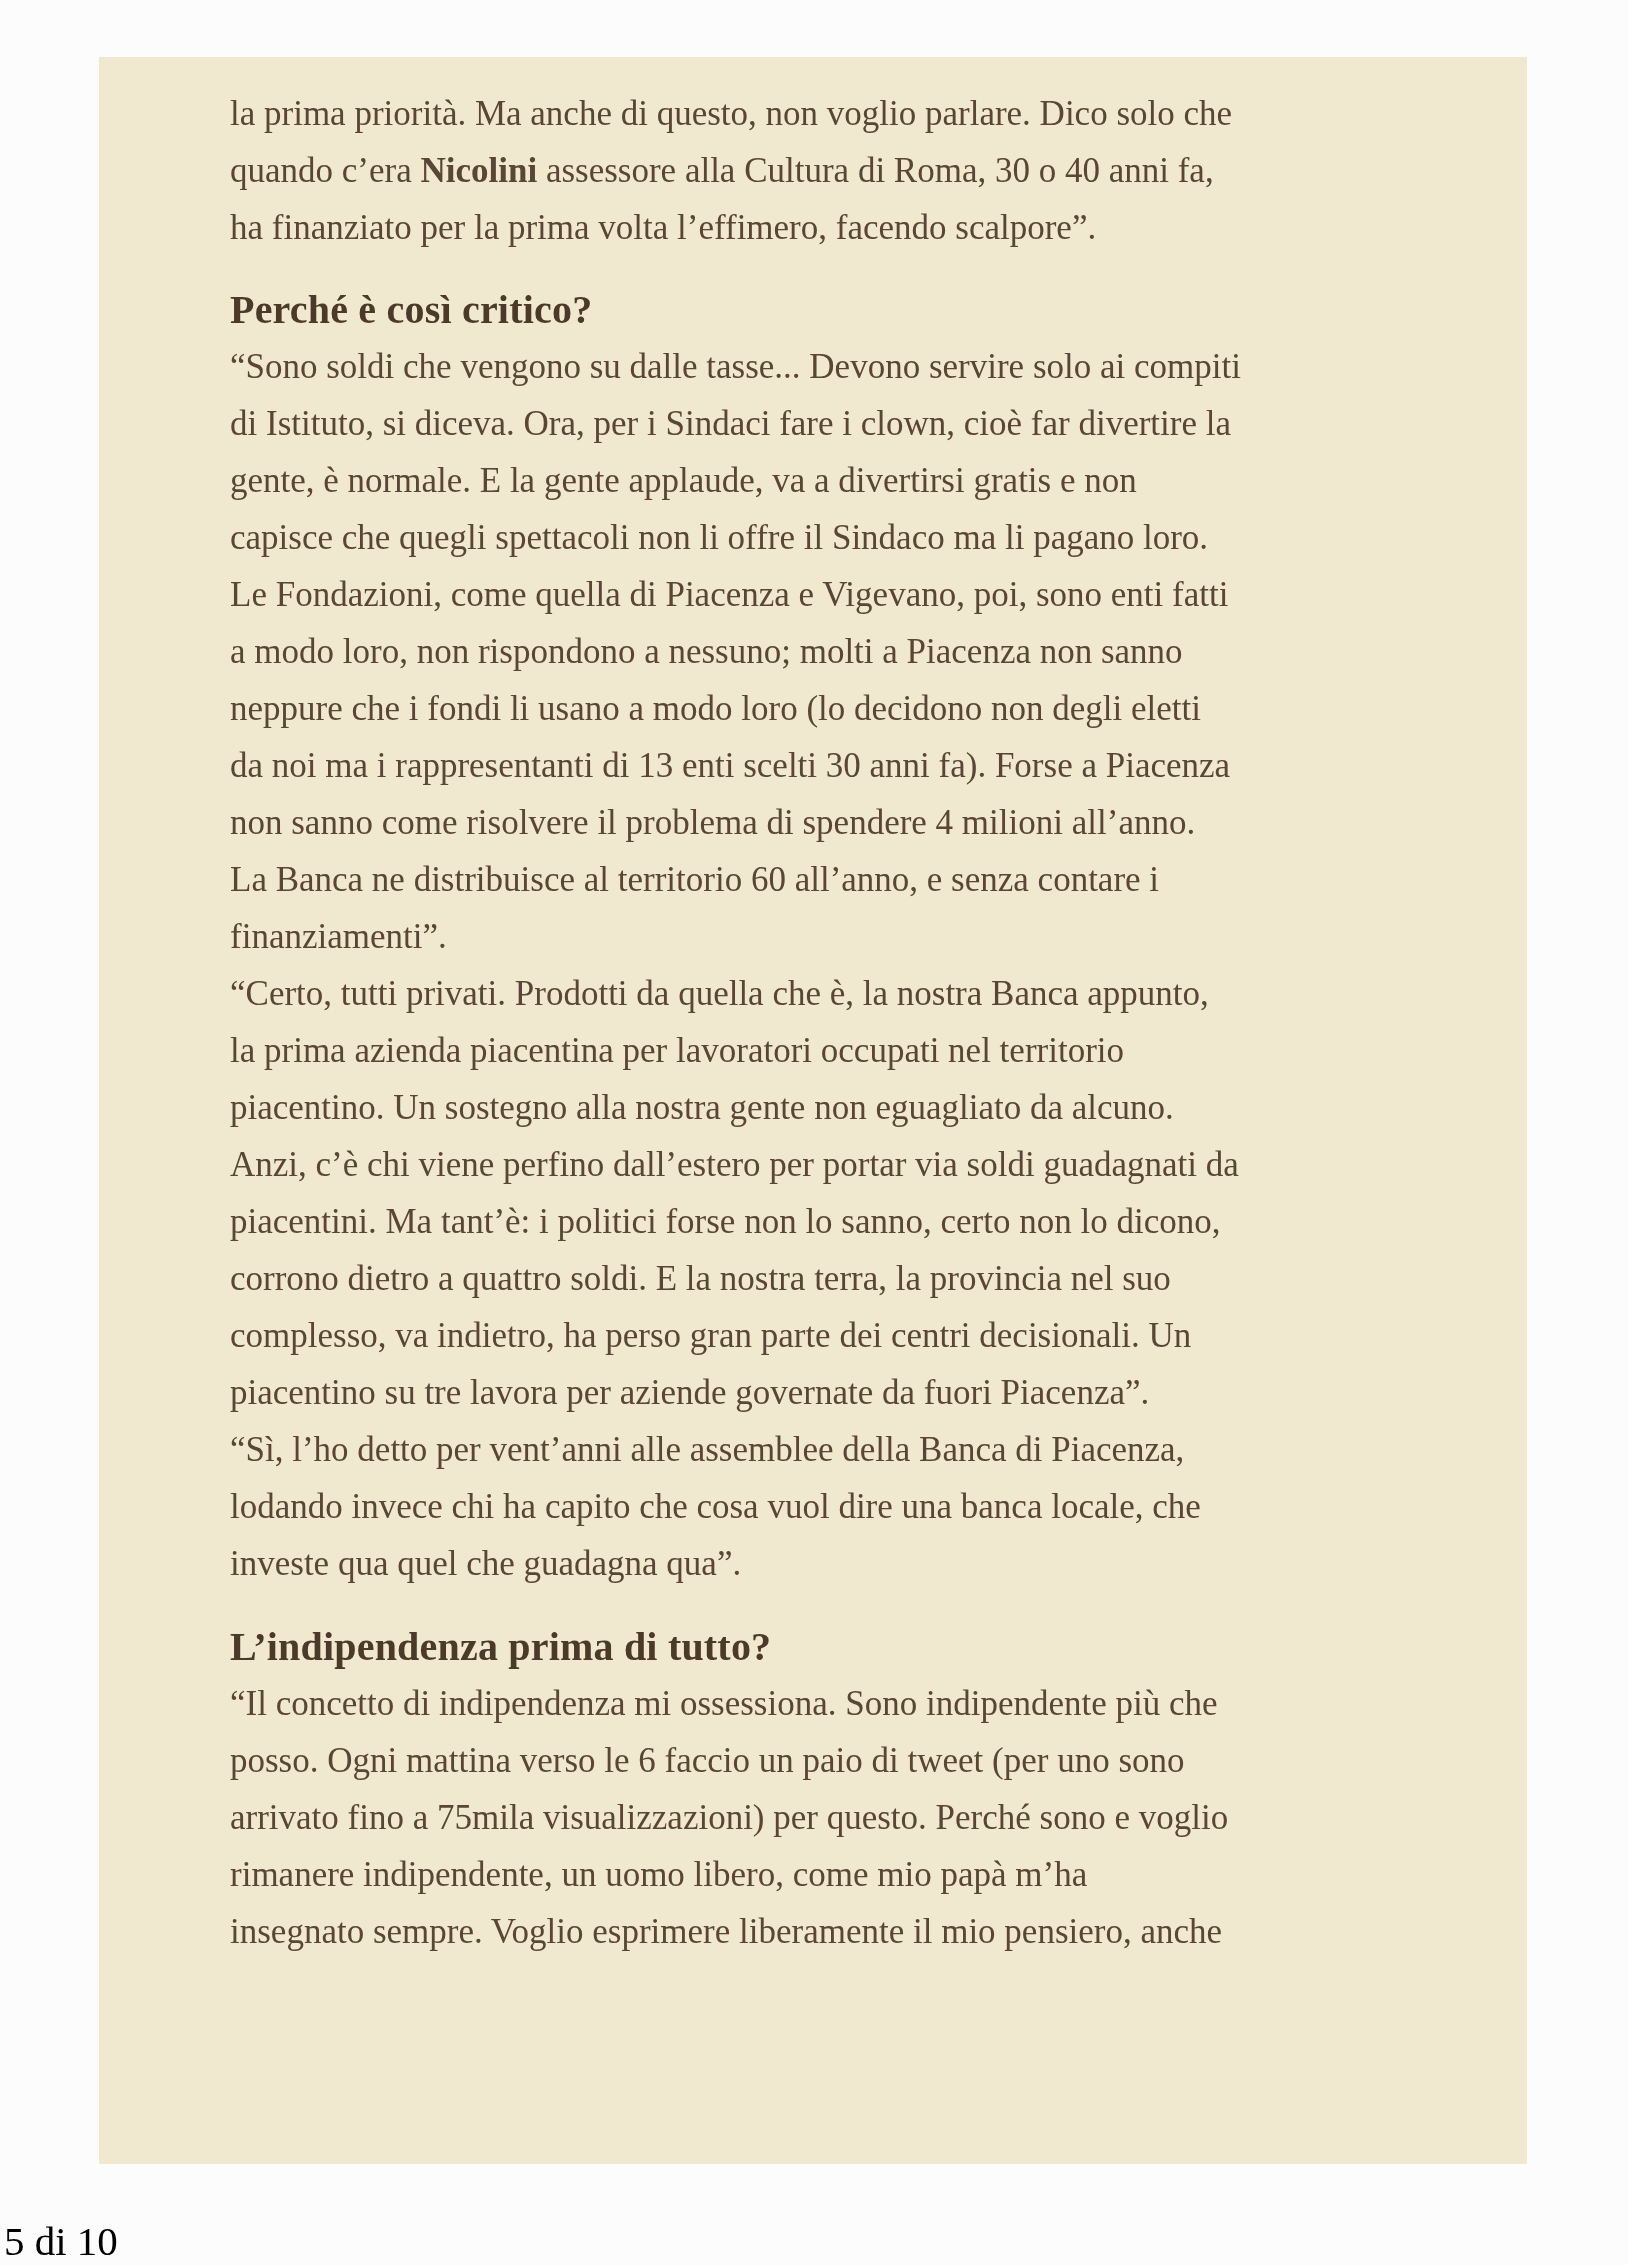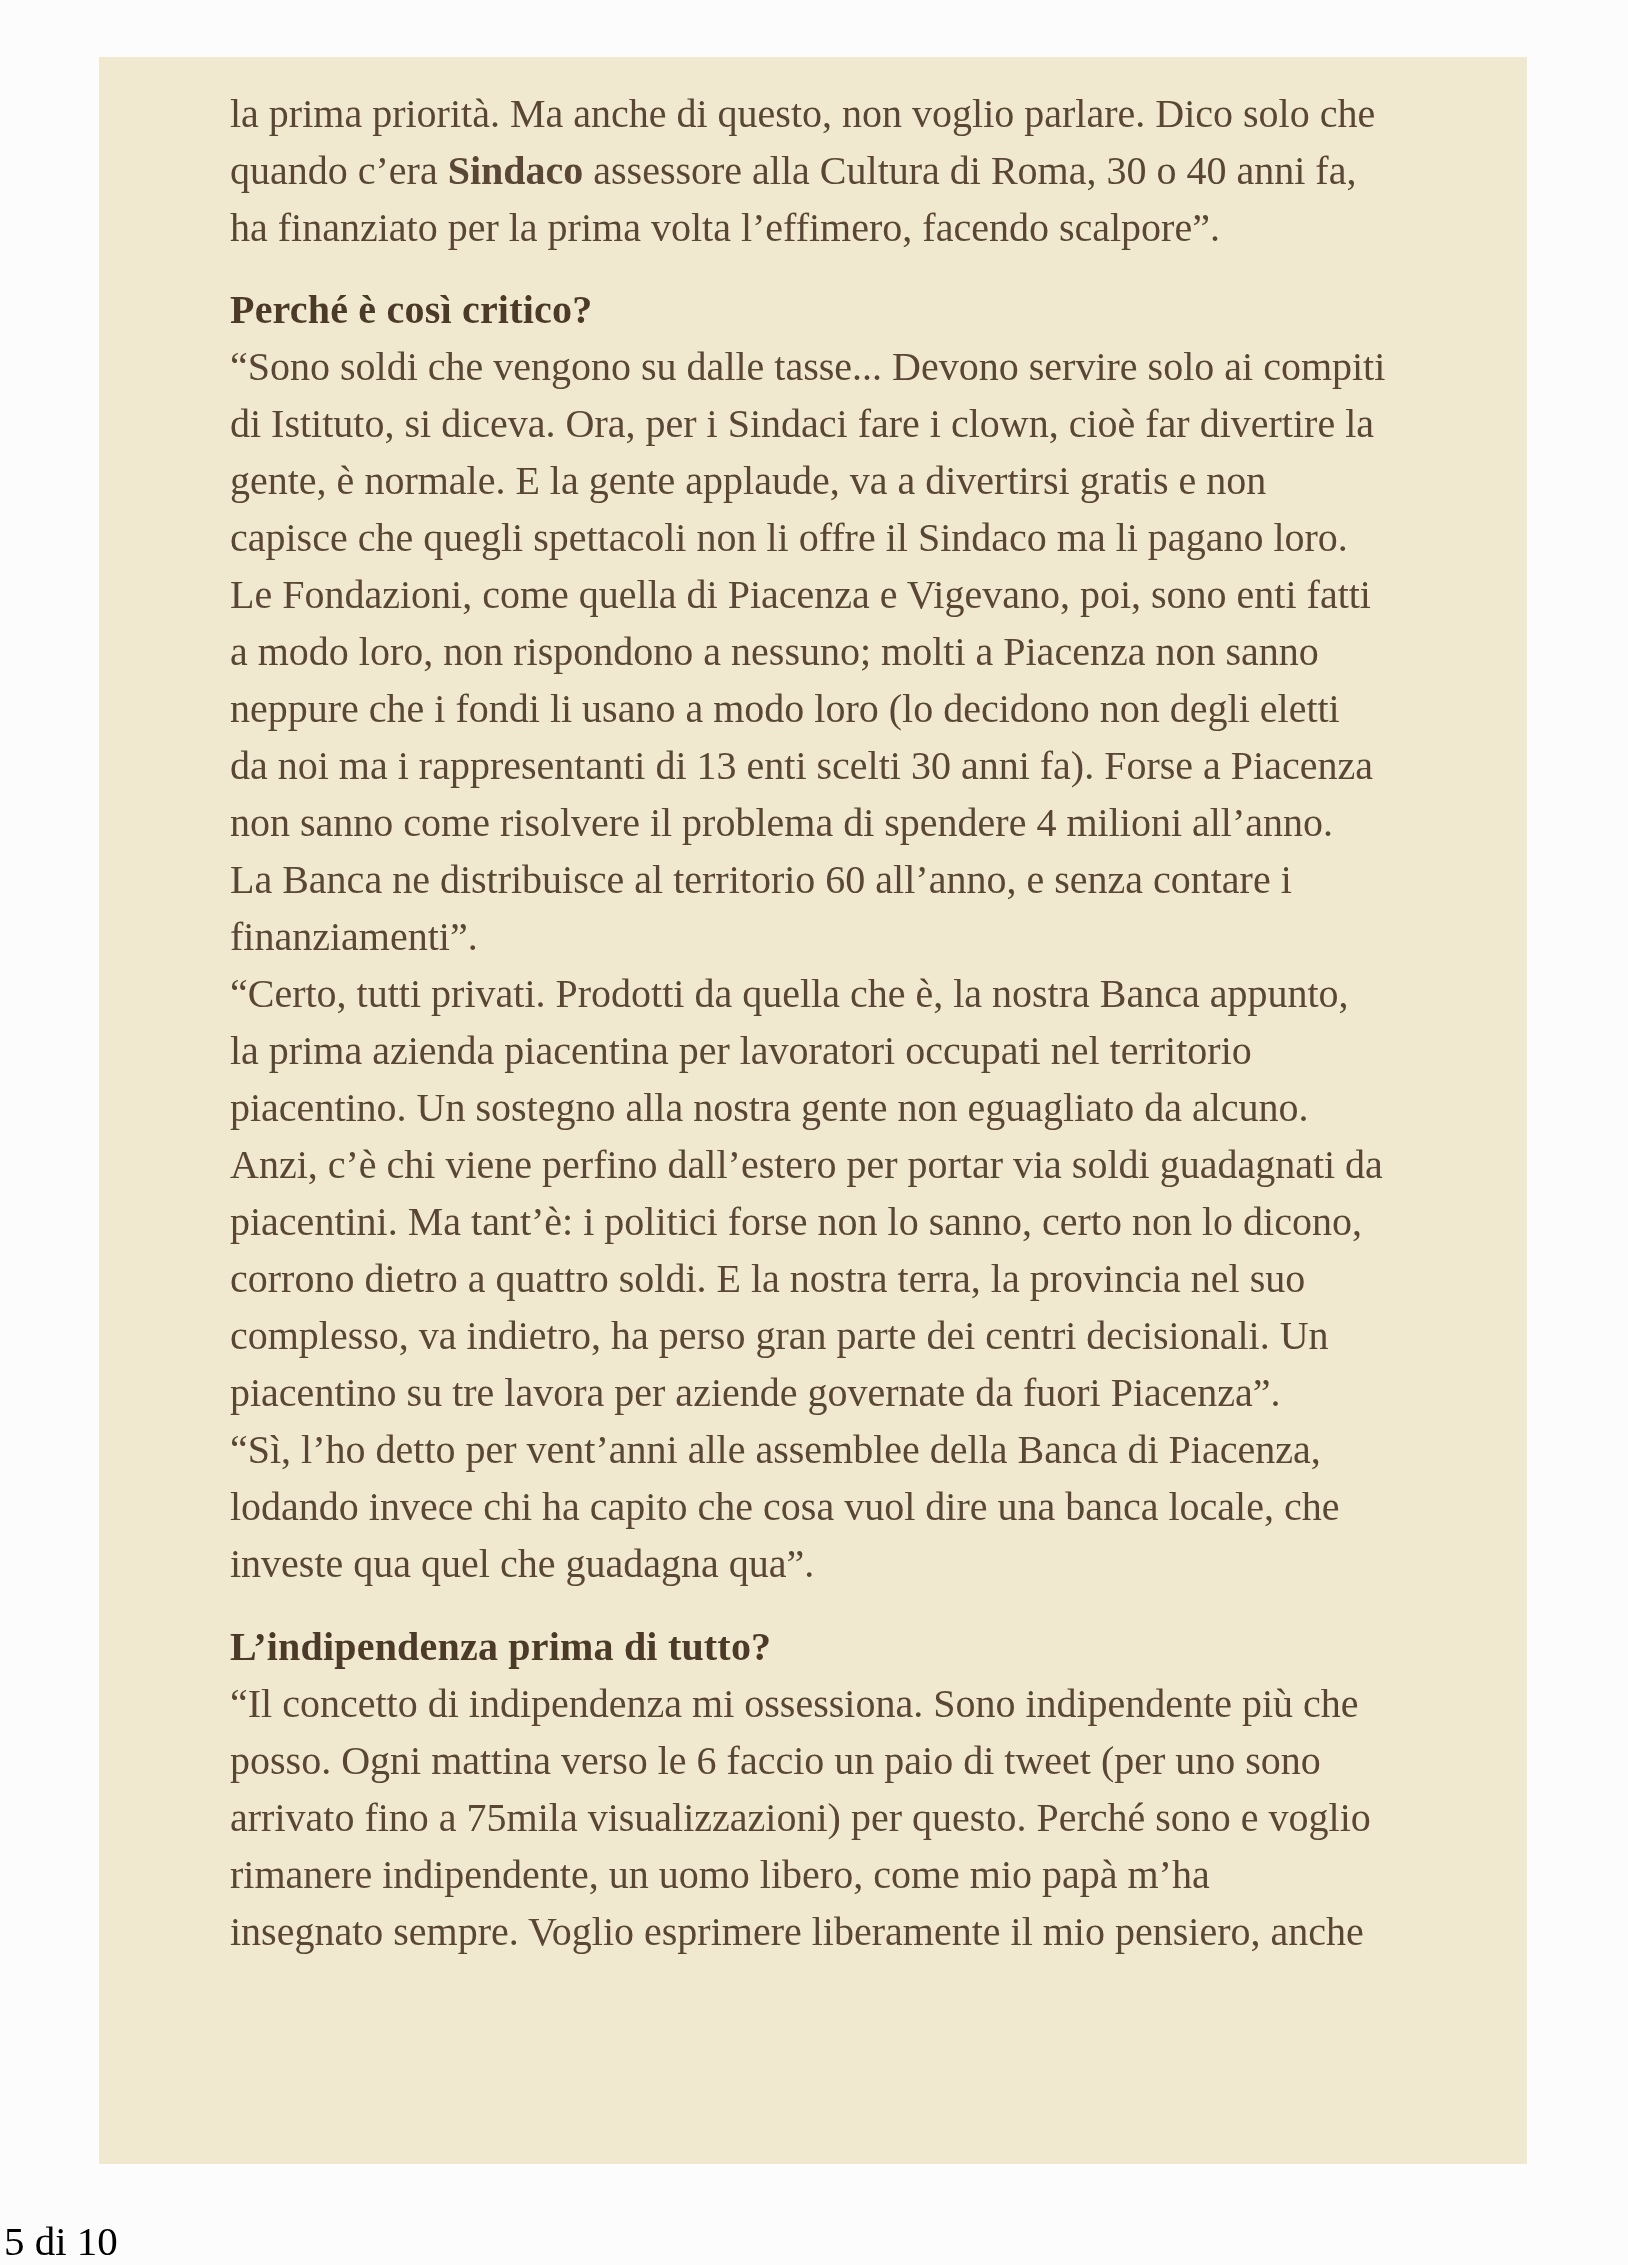--- a/index.html
+++ b/index.html
@@ -19,21 +19,21 @@
     left: 99px;
     top: 57px;
     width: 1428px;
     height: 2107px;
     background: #f1e8d0;
     box-sizing: border-box;
     padding: 27.6px 126px 29.6px 131px;
   }
   .body-par {
     margin: 0;
-    font-size: 40px;
+    font-size: 35px;
     line-height: 57px;
     color: #594634;
     white-space: pre-line;
   }
   .question {
     margin: 25.6px 0 0 0;
     font-size: 40px;
     line-height: 57px;
     font-weight: bold;
     color: #4c3a28;
@@ -50,21 +50,21 @@
     line-height: 39px;
     color: #000000;
   }
 </style>
 </head>
 <body>
 
 <div class="panel">
 
   <p class="body-par"><span>la prima priorità. Ma anche di questo, non voglio parlare. Dico solo che
-quando c’era </span><span class="bold">Sindaco</span><span> assessore alla Cultura di Roma, 30 o 40 anni fa,
+quando c’era </span><span class="bold">Nicolini</span><span> assessore alla Cultura di Roma, 30 o 40 anni fa,
 ha finanziato per la prima volta l’effimero, facendo scalpore”.</span></p>
 
   <h2 class="question">Perché è così critico?</h2>
   <p class="body-par">“Sono soldi che vengono su dalle tasse... Devono servire solo ai compiti
 di Istituto, si diceva. Ora, per i Sindaci fare i clown, cioè far divertire la
 gente, è normale. E la gente applaude, va a divertirsi gratis e non
 capisce che quegli spettacoli non li offre il Sindaco ma li pagano loro.
 Le Fondazioni, come quella di Piacenza e Vigevano, poi, sono enti fatti
 a modo loro, non rispondono a nessuno; molti a Piacenza non sanno
 neppure che i fondi li usano a modo loro (lo decidono non degli eletti

